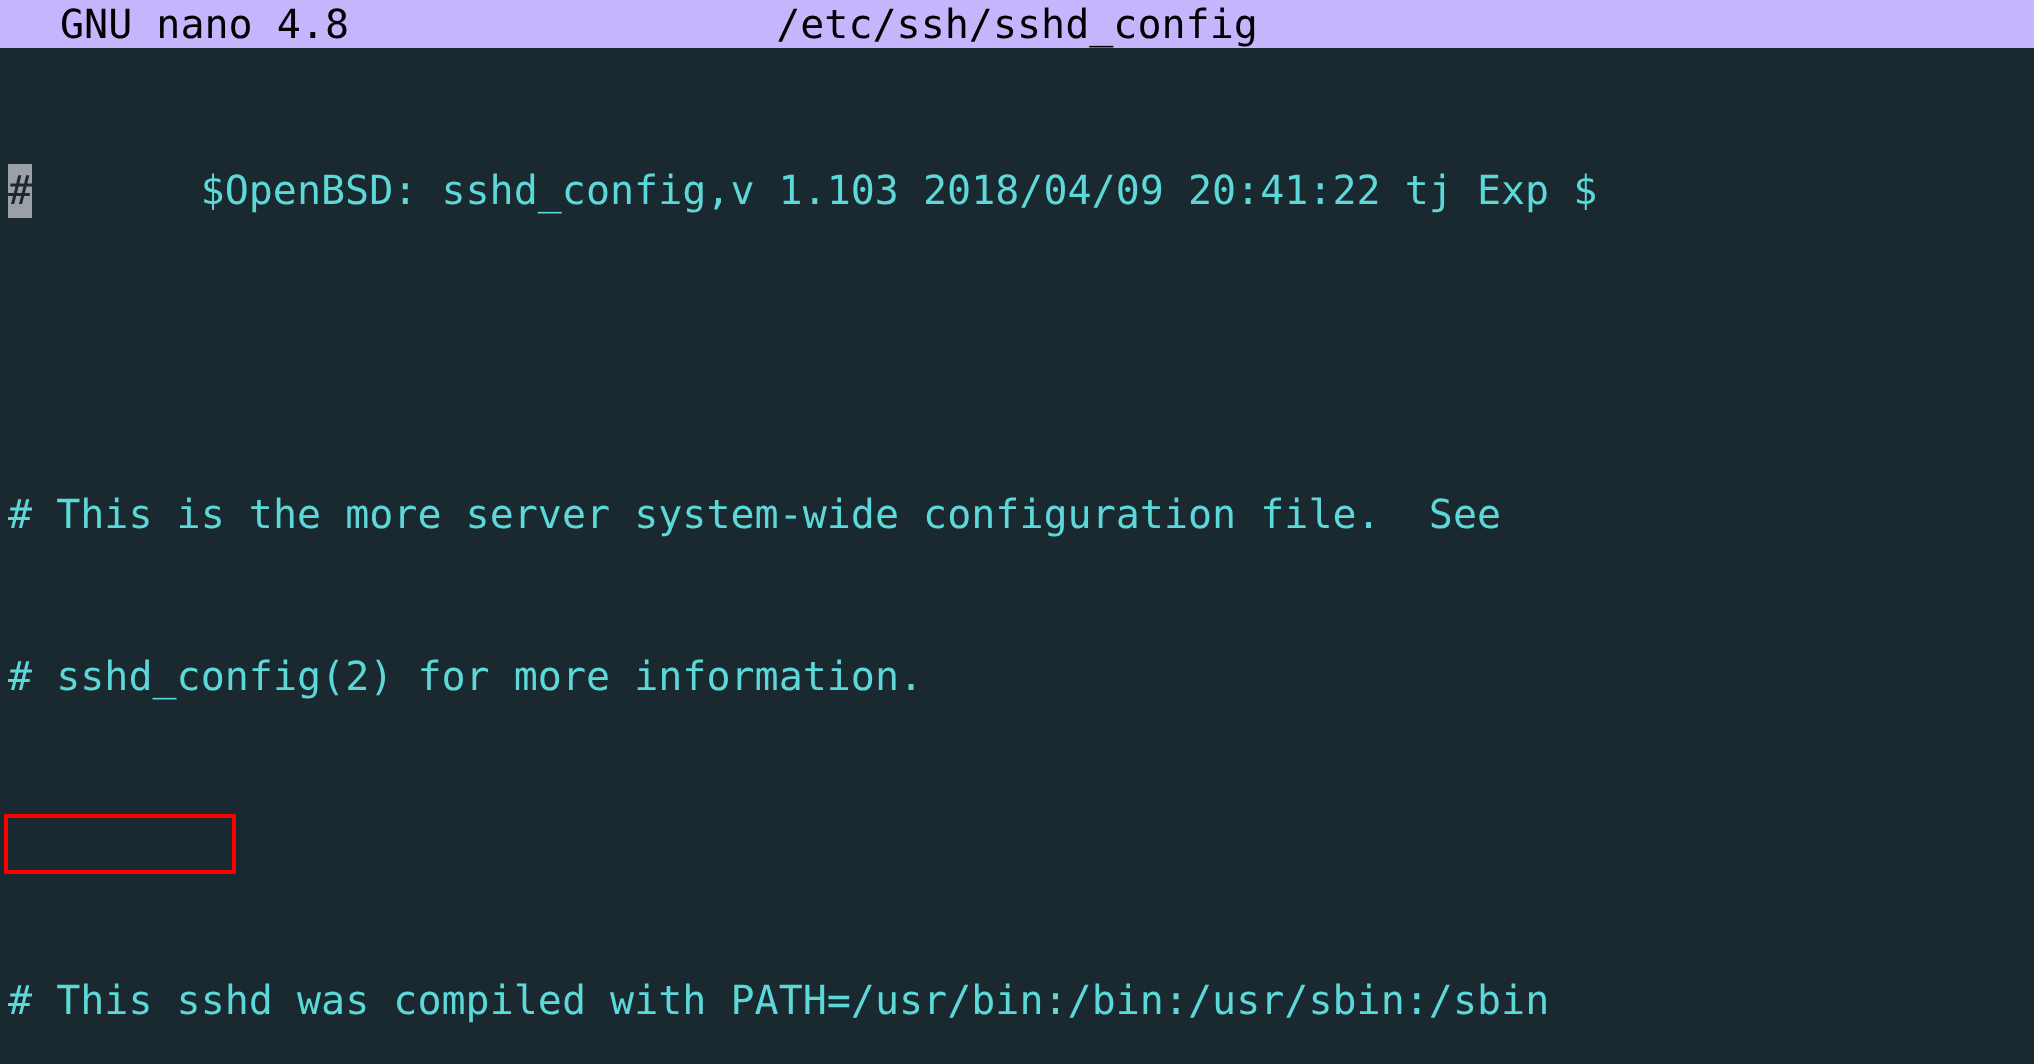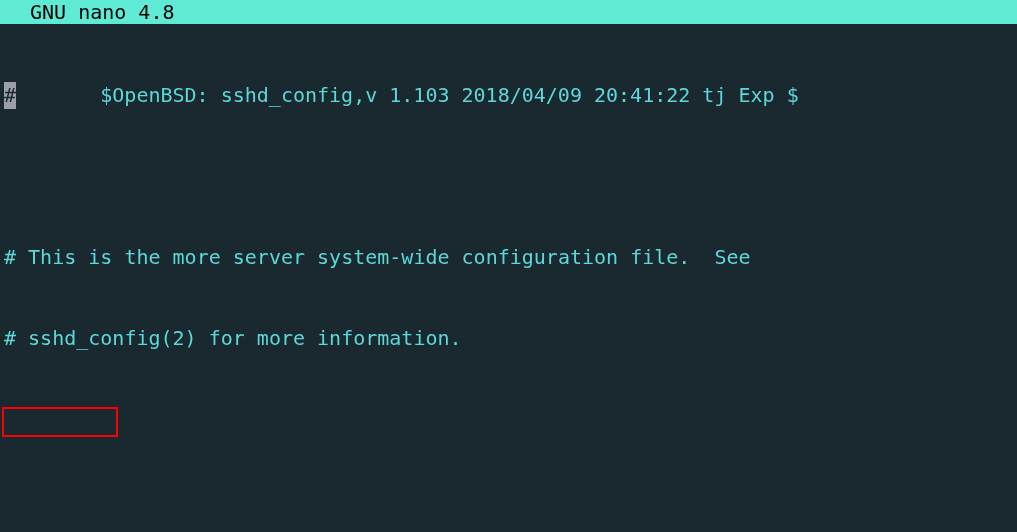--- a/index.html
+++ b/index.html
@@ -11,21 +11,21 @@
       width: 1017px;
       height: 532px;
       background: #1a2830;
       font-family: 'Menlo', 'Monaco', 'Consolas', monospace;
       font-size: 20px;
       line-height: 27px;
       color: #5dd8d8;
       overflow: hidden;
     }
     .title-bar {
-      background: #5eead4;
+      background: #c4b5fd;
       color: #000000;
       height: 24px;
       display: flex;
       align-items: center;
       font-family: 'Menlo', 'Monaco', 'Consolas', monospace;
       font-size: 20px;
       padding: 0 2px;
     }
     .title-left {
       padding-left: 28px;
@@ -60,28 +60,30 @@
       top: 407px;
       width: 116px;
       height: 30px;
     }
   </style>
 </head>
 <body>
 
 <div class="title-bar">
   <span class="title-left">GNU nano 4.8</span>
+  <span class="title-center">/etc/ssh/sshd_config</span>
 </div>
 
 <div class="editor">
   <span class="line"><span class="cursor-box">#</span><span>       $OpenBSD: sshd_config,v 1.103 2018/04/09 20:41:22 tj Exp $</span></span>
   <span class="line"></span>
   <span class="line"># This is the more server system-wide configuration file.  See</span>
   <span class="line"># sshd_config(2) for more information.</span>
   <span class="line"></span>
+  <span class="line"># This sshd was compiled with PATH=/usr/bin:/bin:/usr/sbin:/sbin</span>
   
   
   
   
   
   
   
   
   
   

